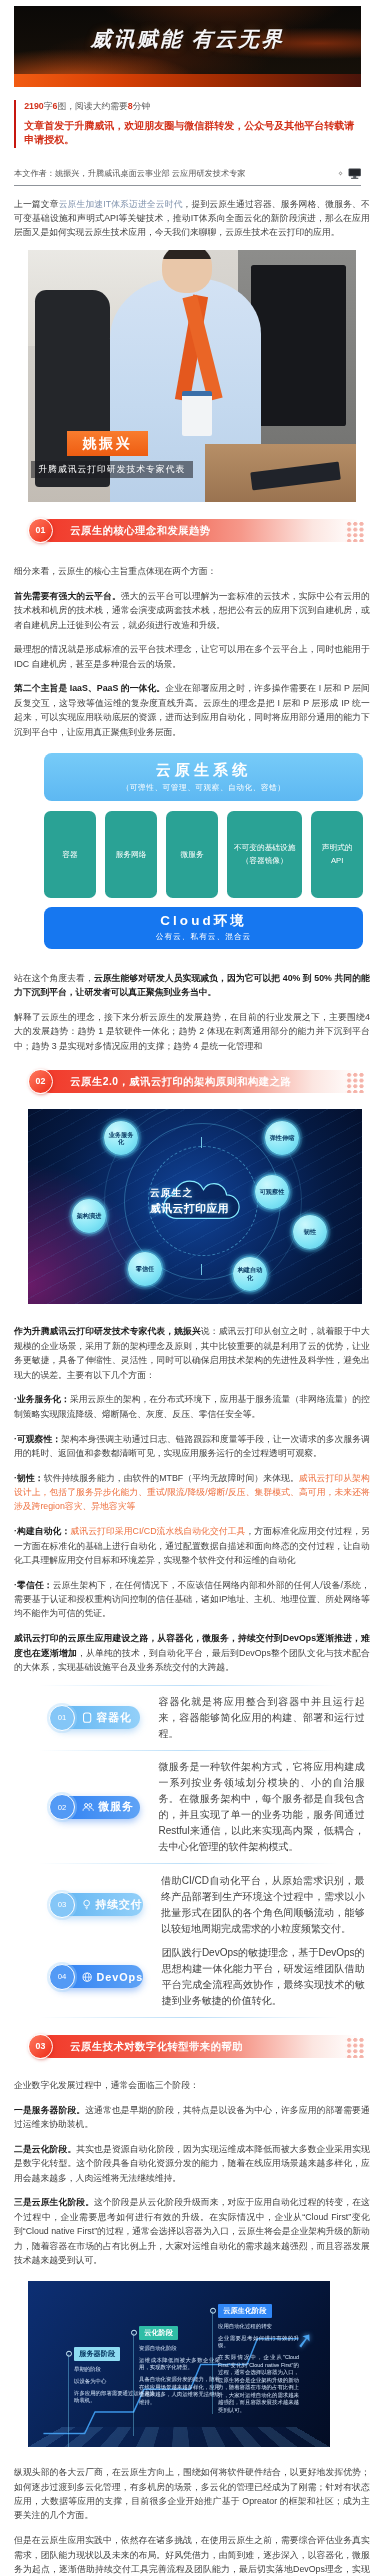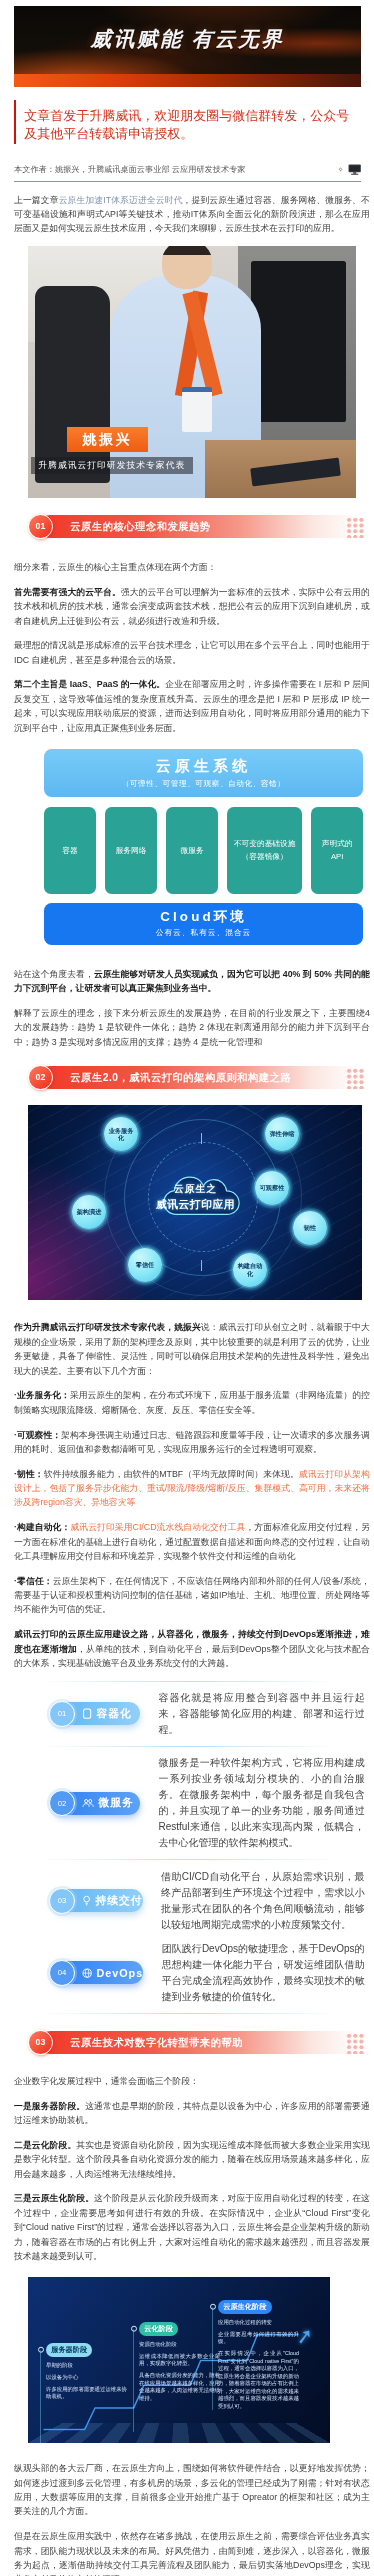--- a/index.html
+++ b/index.html
@@ -17,21 +17,21 @@
   .banner-title{position:absolute;left:0;right:0;top:50%;transform:translateY(-54%);
     text-align:center;color:#f5f5f7;font-size:20.6px;font-weight:900;font-style:italic;letter-spacing:2.6px;
     text-shadow:0 1.5px 2.1px rgba(0,0,0,.85),0 0 9.3px rgba(255,130,50,.3);}
   .banner-strip{height:12.4px;margin:0 14px;
     background:linear-gradient(90deg,#f25c12 0%,#d84005 30%,#9c2a02 62%,#4a140a 100%);}
 
   
   .stats{margin:13.4px 14px 0 14px;border-left:2.6px solid #c7170f;padding:1px 0 1px 8.2px;}
   .stats-line1{font-size:8.8px;color:#5b5b5b;}
   .stats-line1 b{color:#d3321b;}
-  .stats-line2{margin-top:6.2px;font-size:13px;font-weight:normal;color:#d3321b;}
+  .stats-line2{margin-top:6.2px;font-size:10px;font-weight:bold;color:#d3321b;}
 
   .author-row{margin:19.6px 14px 0 14px;display:flex;align-items:flex-start;justify-content:space-between;}
   .author-text{font-size:8.2px;color:#5b5b5b;}
   .author-icons{display:flex;align-items:center;gap:4.1px;}
   .star{font-size:7.2px;color:#444;}
   .divider{border:none;border-top:0.5px solid #8f949a;margin:6.2px 14px 0 14px;}
 
   
   .content{padding:0 5.2px 0 14px;}
   p.body{font-size:8.8px;line-height:14.4px;margin:10.3px 0;text-align:justify;color:#404040;}
@@ -101,21 +101,21 @@
       radial-gradient(circle at 49% 47%, #11459a 0%, #0a2d6e 34%, #051a43 68%, #040f2b 100%);}
   .tech-streaks{position:absolute;inset:0;
     background:repeating-linear-gradient(-28deg,rgba(90,180,255,.08) 0 1px,transparent 1px 13.4px);}
   .ring{position:absolute;border-radius:50%;border:0.5px solid rgba(110,225,255,.45);}
   .ring.r1{width:108px;height:108px;left:120px;top:37px;border-style:dashed;}
   .ring.r2{width:155px;height:155px;left:96px;top:14px;border-color:rgba(110,225,255,.3);}
   .ring.r3{width:196px;height:196px;left:76px;top:-6.7px;border-color:rgba(110,225,255,.16);}
   .tick{position:absolute;width:1px;height:11.3px;background:rgba(140,235,255,.8);left:173px;}
   .tick.t1{top:28px;} .tick.t2{top:155px;}
   .tech-cloud{position:absolute;left:127px;top:55px;width:93px;height:72px;}
-  .tech-cloud-text{position:absolute;left:116px;top:78px;width:103px;text-align:center;color:#fff;
+  .tech-cloud-text{position:absolute;left:122px;top:78px;width:103px;color:#fff;
     font-weight:bold;text-shadow:0 0 5.2px rgba(80,200,255,.9);}
   .tc1{font-size:9.8px;letter-spacing:1px;}
   .tc2{font-size:10.8px;letter-spacing:0.5px;margin-top:2.1px;}
   .node{position:absolute;width:34px;height:34px;border-radius:50%;
     background:radial-gradient(circle at 35% 28%,#ccf8fd,#83e5f6 58%,#54cbe9);
     box-shadow:0 0 7.2px rgba(80,220,255,.85),0 0 0 1.5px rgba(120,230,255,.3),0 0 0 3.6px rgba(120,230,255,.12);
     display:flex;align-items:center;justify-content:center;text-align:center;
     color:#04355f;font-weight:bold;font-size:6.2px;line-height:7.7px;padding:2.1px;box-sizing:border-box;}
   .n0{left:76px;top:12.4px;} .n1{left:237px;top:12.4px;} .n2{left:227px;top:66px;}
   .n3{left:44px;top:90px;} .n4{left:265px;top:106px;} .n5{left:100px;top:143px;} .n6{left:205px;top:148px;}
@@ -138,22 +138,22 @@
   .step-text{flex:1;font-size:10px;line-height:16px;color:#3f3f3f;text-align:justify;}
 
   
   .stages{position:relative;height:166px;margin:13.4px 0 0 14px;width:302px;overflow:hidden;
     background:linear-gradient(128deg,#0d2f74 0%,#082152 40%,#041231 78%,#030d24 100%);}
   .stages-floor{position:absolute;left:0;right:0;bottom:0;height:31px;
     background:repeating-linear-gradient(90deg,rgba(120,190,255,.18) 0 17.5px,rgba(20,60,130,.12) 17.5px 36px);
     transform:perspective(62px) rotateX(35deg);transform-origin:bottom;}
   .stage-line{position:absolute;left:0;top:0;}
   .stage-col{position:absolute;width:81px;}
-  .sc0{left:18px;top:66px;} .sc1{left:111px;top:45px;} .sc2{left:190px;top:23px;}
-  .stage-label{display:inline-block;font-size:7.2px;font-weight:bold;padding:2.1px 5.2px;border-radius:7px;position:relative;}
+  .sc0{left:46px;top:66px;} .sc1{left:111px;top:45px;} .sc2{left:190px;top:23px;}
+  .stage-label{display:inline-block;font-size:7.2px;font-weight:bold;padding:2.1px 5.2px;border-radius:1px;position:relative;}
   .stage-label::before{content:"";position:absolute;left:-8.2px;top:50%;transform:translateY(-50%);
     width:4.6px;height:4.6px;border-radius:50%;border:1px solid #cfeffc;background:rgba(10,40,90,.4);}
   .sc0 .stage-label{background:#8edcf2;color:#083a63;}
   .sc1 .stage-label{background:#2fbda6;color:#fff;}
   .sc2 .stage-label{background:#2f86f6;color:#fff;}
   .stage-guide{position:absolute;top:7.2px;left:-6.2px;width:0.5px;height:103px;background:rgba(120,220,255,.4);}
   .stage-p{margin-top:4.6px;font-size:5.4px;line-height:7.5px;color:#d7e7fa;text-align:justify;}
   .stage-arrow{position:absolute;left:268px;top:47px;color:#4aa3f0;font-size:20.6px;font-weight:bold;
     transform:rotate(-8deg);text-shadow:0 0 5.2px rgba(90,180,255,.8);}
 
@@ -163,20 +163,21 @@
 <body>
 
 <div class="page">
 
   <div class="banner">
     <div class="banner-title">威讯赋能  有云无界</div>
   </div>
   <div class="banner-strip"></div>
 
   <div class="stats">
+    <div class="stats-line1"><b>2190</b><span>字</span><b>6</b><span>图，阅读大约需要</span><b>8</b><span>分钟</span></div>
     <div class="stats-line2">文章首发于升腾威讯，欢迎朋友圈与微信群转发，公众号及其他平台转载请申请授权。</div>
   </div>
 
   <div class="author-row">
     <div class="author-text">本文作者：姚振兴，升腾威讯桌面云事业部 云应用研发技术专家</div>
     <div class="author-icons">
       <span class="star">✧</span>
       <span>
         <svg width="13.4" height="11.3" viewBox="0 0 26 22">
             <rect x="1" y="1" width="24" height="15" rx="2" fill="#3a3f45"></rect>

